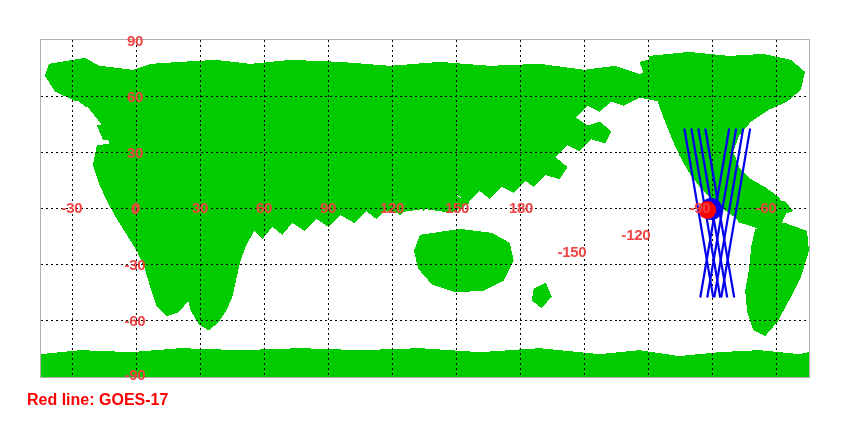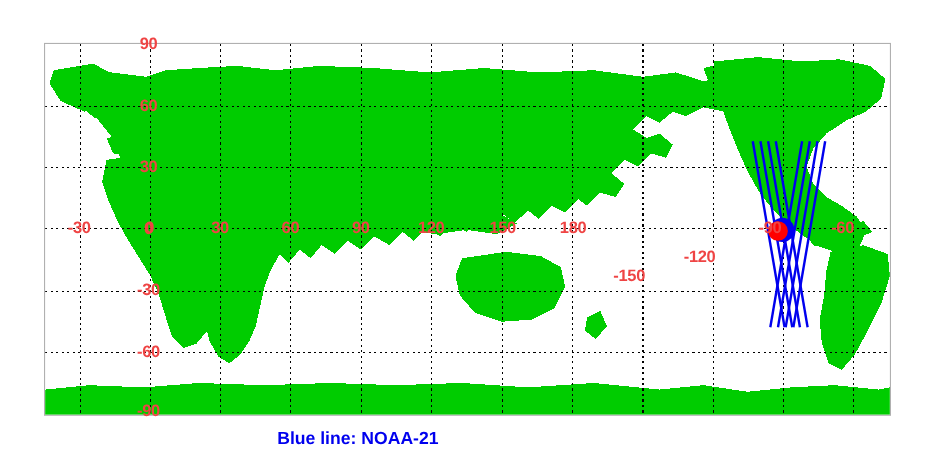--- a/index.html
+++ b/index.html
@@ -228,16 +228,16 @@
 
   <div class="tick-label lat-label" style="left:135px; top:40px;">90</div>
   <div class="tick-label lat-label" style="left:135px; top:96px;">60</div>
   <div class="tick-label lat-label" style="left:135px; top:152px;">30</div>
   <div class="tick-label lat-label" style="left:135px; top:208px;">0</div>
   <div class="tick-label lat-label" style="left:135px; top:264px;">-30</div>
   <div class="tick-label lat-label" style="left:135px; top:320px;">-60</div>
   <div class="tick-label lat-label" style="left:135px; top:374px;">-90</div>
 
   <div id="legend">
-    <div class="legend-item" id="legend-blue">Blue line: NOAA-21</div>
+    <div class="legend-item" id="legend-red">Red line: GOES-17</div>
   </div>
 
 </div>
 
 </body></html>

